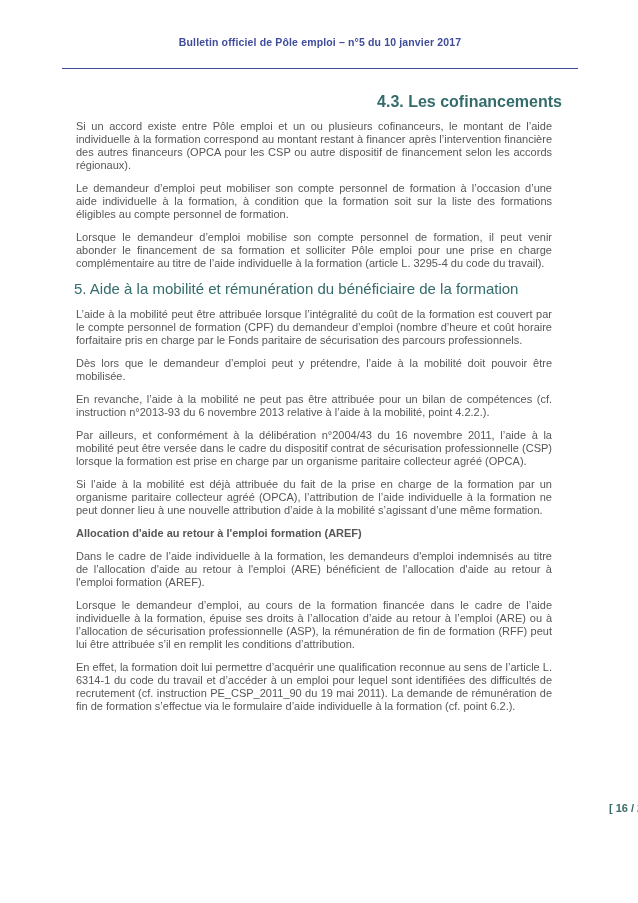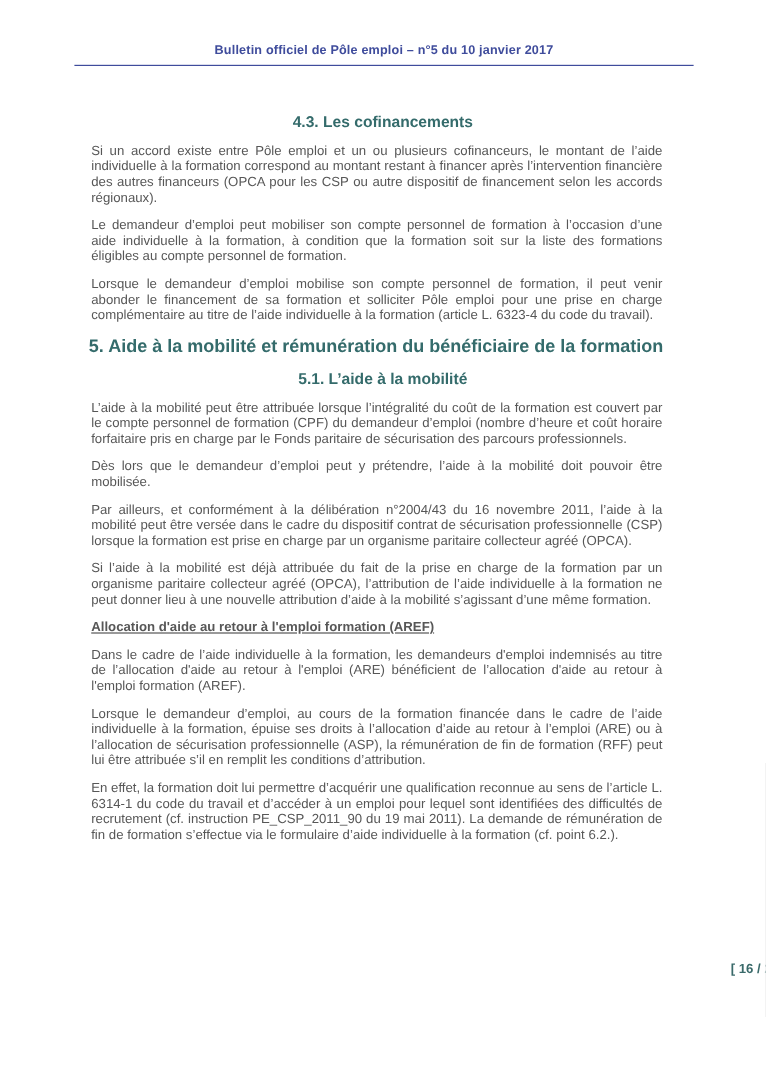--- a/index.html
+++ b/index.html
@@ -15,55 +15,54 @@
   .hdr {
     position: absolute;
     left: 62px;
     top: 36px;
     width: 516px;
     text-align: center;
     color: #3F4C9C;
     font-size: 10.5px;
     font-weight: bold;
     letter-spacing: 0.15px;
-    padding-bottom: 6px;
+    padding-bottom: 20px;
     border-bottom: 1.5px solid #3F4C9C;
   }
   .content {
     position: absolute;
     left: 76px;
     top: 90px;
     width: 486px;
     color: #575757;
     font-size: 11px;
     line-height: 13px;
     text-align: justify;
   }
   .content p { margin: 0 10px 10px 0; }
   .h-main {
     color: #346B6B;
     font-size: 15px;
     line-height: 18px;
-    font-weight: bold;
+    font-weight: normal;
     text-align: left;
     margin: 4px 0 10px -2px;
   }
   .h-sub {
     color: #346B6B;
-    font-size: 13px;
+    font-size: 16px;
     line-height: 16px;
     font-weight: bold;
-    text-align: center;
+    text-align: right;
     margin: 4px 0 10px 0;
   }
   .runin {
     font-weight: bold;
     text-align: left;
     color: #575757;
-    text-decoration: underline;
   }
   .ftr {
     position: absolute;
     left: 0;
     top: 802px;
     width: 100%;
     text-align: right;
     color: #3A6A6A;
     font-size: 11px;
     font-weight: bold;
@@ -76,27 +75,27 @@
 <div class="page">
 
   <div class="hdr">
     <span>Bulletin officiel de Pôle emploi – n°5 du 10 janvier 2017</span>
   </div>
 
   <div class="content">
     <div class="h-sub">4.3. Les cofinancements</div>
     <p>Si un accord existe entre Pôle emploi et un ou plusieurs cofinanceurs, le montant de l’aide individuelle à la formation correspond au montant restant à financer après l’intervention financière des autres financeurs (OPCA pour les CSP ou autre dispositif de financement selon les accords régionaux).</p>
     <p>Le demandeur d’emploi peut mobiliser son compte personnel de formation à l’occasion d’une aide individuelle à la formation, à condition que la formation soit sur la liste des formations éligibles au compte personnel de formation.</p>
-    <p>Lorsque le demandeur d’emploi mobilise son compte personnel de formation, il peut venir abonder le financement de sa formation et solliciter Pôle emploi pour une prise en charge complémentaire au titre de l’aide individuelle à la formation (article L. 6323-4 du code du travail).</p>
+    <p>Lorsque le demandeur d’emploi mobilise son compte personnel de formation, il peut venir abonder le financement de sa formation et solliciter Pôle emploi pour une prise en charge complémentaire au titre de l’aide individuelle à la formation (article L. 3295-4 du code du travail).</p>
 
     <div class="h-main">5. Aide à la mobilité et rémunération du bénéficiaire de la formation</div>
 
-    <div class="h-sub">5.1. L’aide à la mobilité</div>
     <p>L’aide à la mobilité peut être attribuée lorsque l’intégralité du coût de la formation est couvert par le compte personnel de formation (CPF) du demandeur d’emploi (nombre d’heure et coût horaire forfaitaire pris en charge par le Fonds paritaire de sécurisation des parcours professionnels.</p>
     <p>Dès lors que le demandeur d’emploi peut y prétendre, l’aide à la mobilité doit pouvoir être mobilisée.</p>
+    <p>En revanche, l’aide à la mobilité ne peut pas être attribuée pour un bilan de compétences (cf. instruction n°2013-93 du 6 novembre 2013 relative à l’aide à la mobilité, point 4.2.2.).</p>
     <p>Par ailleurs, et conformément à la délibération n°2004/43 du 16 novembre 2011, l’aide à la mobilité peut être versée dans le cadre du dispositif contrat de sécurisation professionnelle (CSP) lorsque la formation est prise en charge par un organisme paritaire collecteur agréé (OPCA).</p>
     <p>Si l’aide à la mobilité est déjà attribuée du fait de la prise en charge de la formation par un organisme paritaire collecteur agréé (OPCA), l’attribution de l’aide individuelle à la formation ne peut donner lieu à une nouvelle attribution d’aide à la mobilité s’agissant d’une même formation.</p>
 
     <p class="runin">Allocation d'aide au retour à l'emploi formation (AREF)</p>
     <p>Dans le cadre de l’aide individuelle à la formation, les demandeurs d'emploi indemnisés au titre de l’allocation d'aide au retour à l'emploi (ARE) bénéficient de l’allocation d'aide au retour à l'emploi formation (AREF).</p>
     <p>Lorsque le demandeur d’emploi, au cours de la formation financée dans le cadre de l’aide individuelle à la formation, épuise ses droits à l’allocation d’aide au retour à l’emploi (ARE) ou à l’allocation de sécurisation professionnelle (ASP), la rémunération de fin de formation (RFF) peut lui être attribuée s’il en remplit les conditions d’attribution.</p>
     <p>En effet, la formation doit lui permettre d’acquérir une qualification reconnue au sens de l’article L. 6314-1 du code du travail et d’accéder à un emploi pour lequel sont identifiées des difficultés de recrutement (cf. instruction PE_CSP_2011_90 du 19 mai 2011). La demande de rémunération de fin de formation s’effectue via le formulaire d’aide individuelle à la formation (cf. point 6.2.).</p>
   </div>
 
   <div class="ftr">

